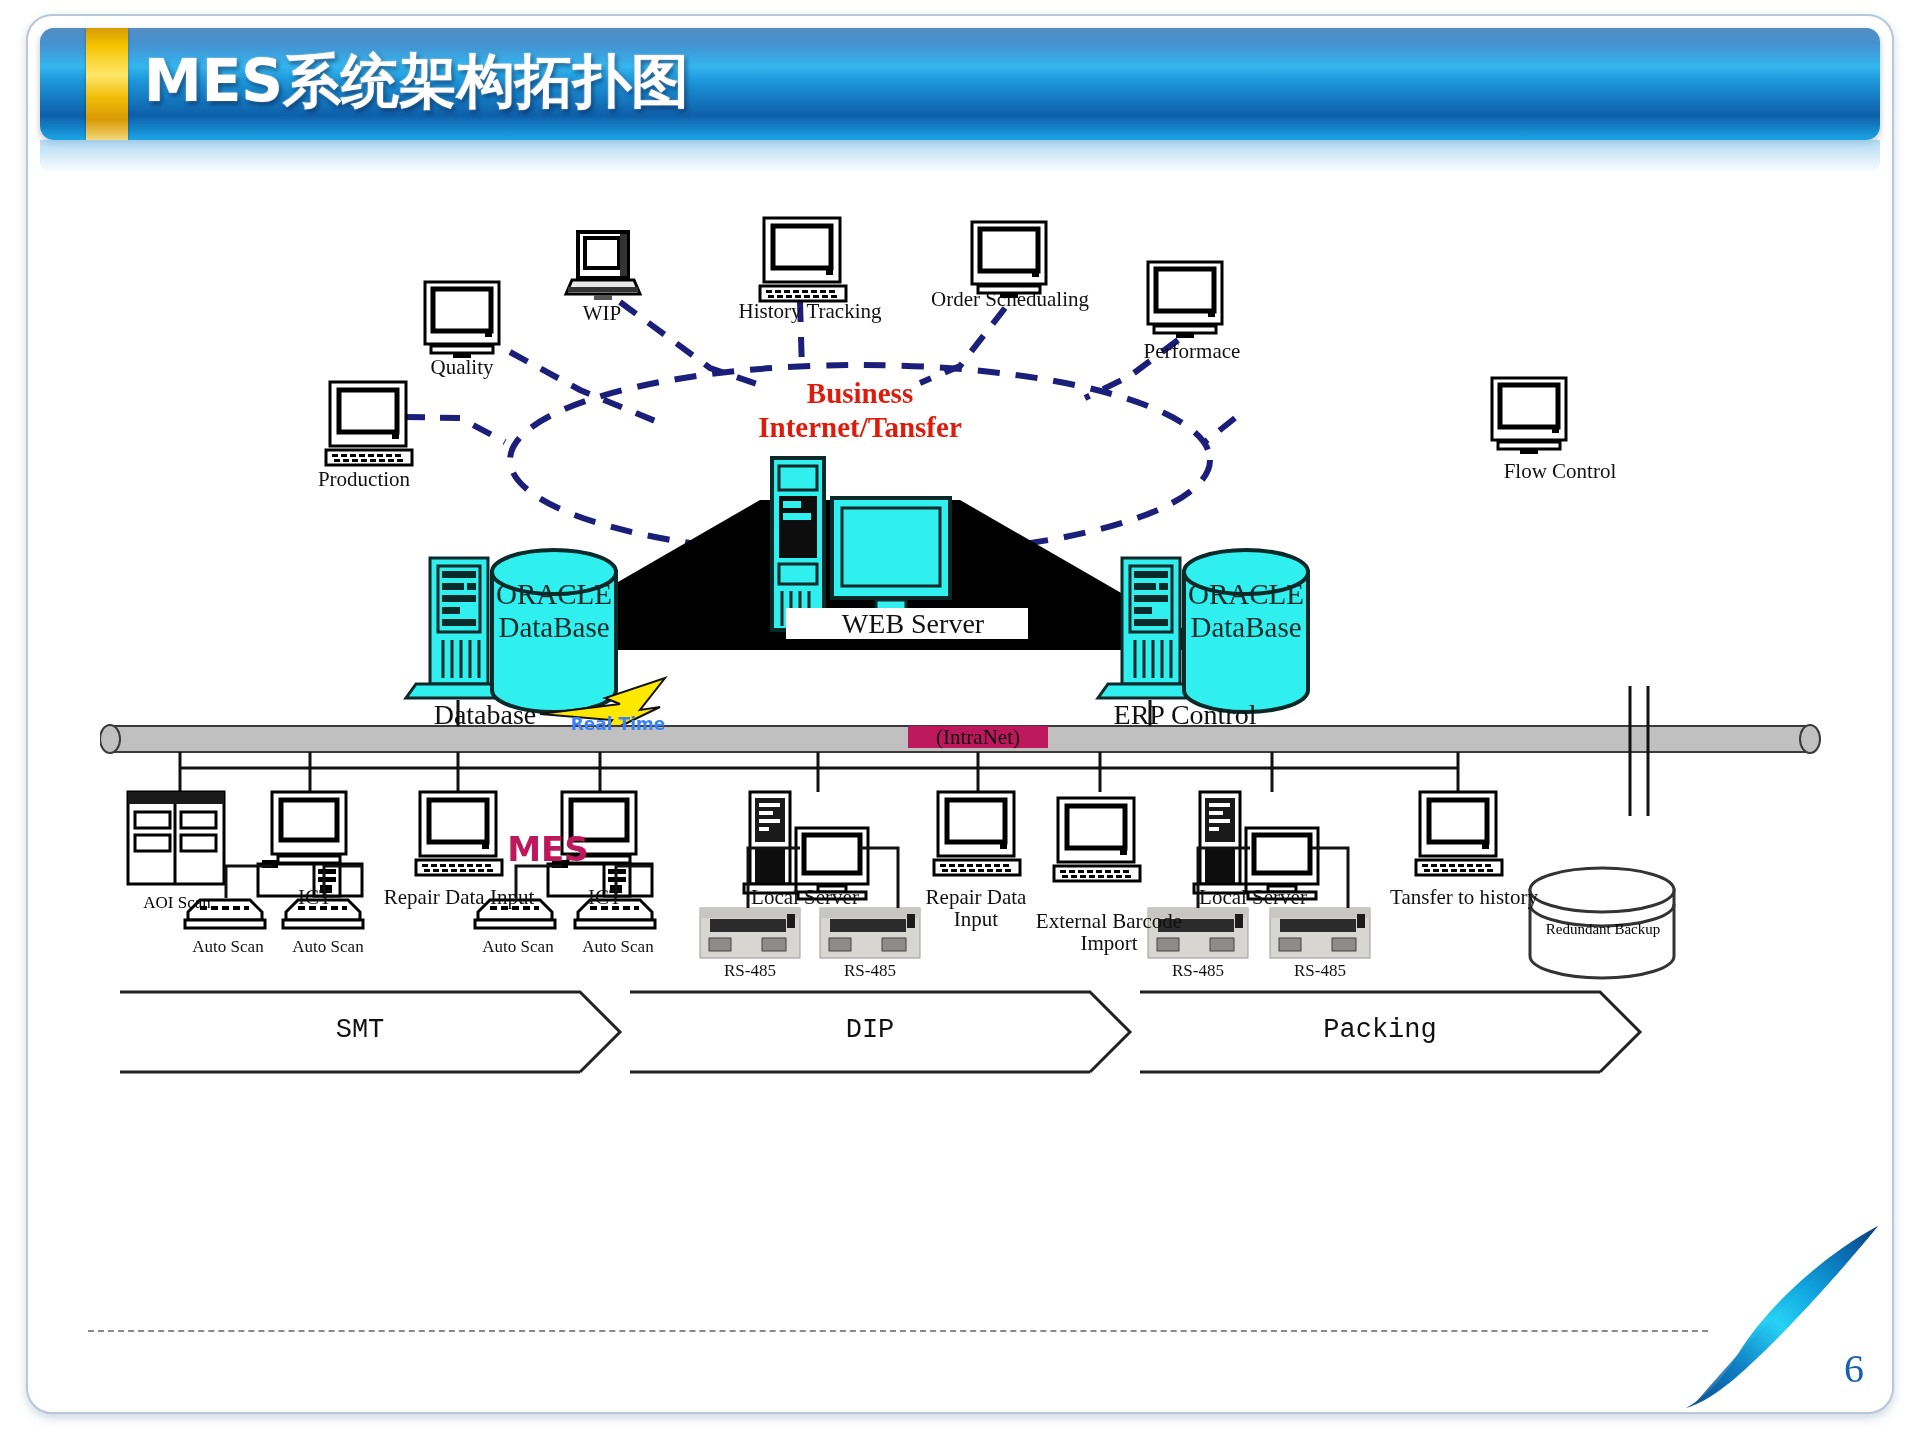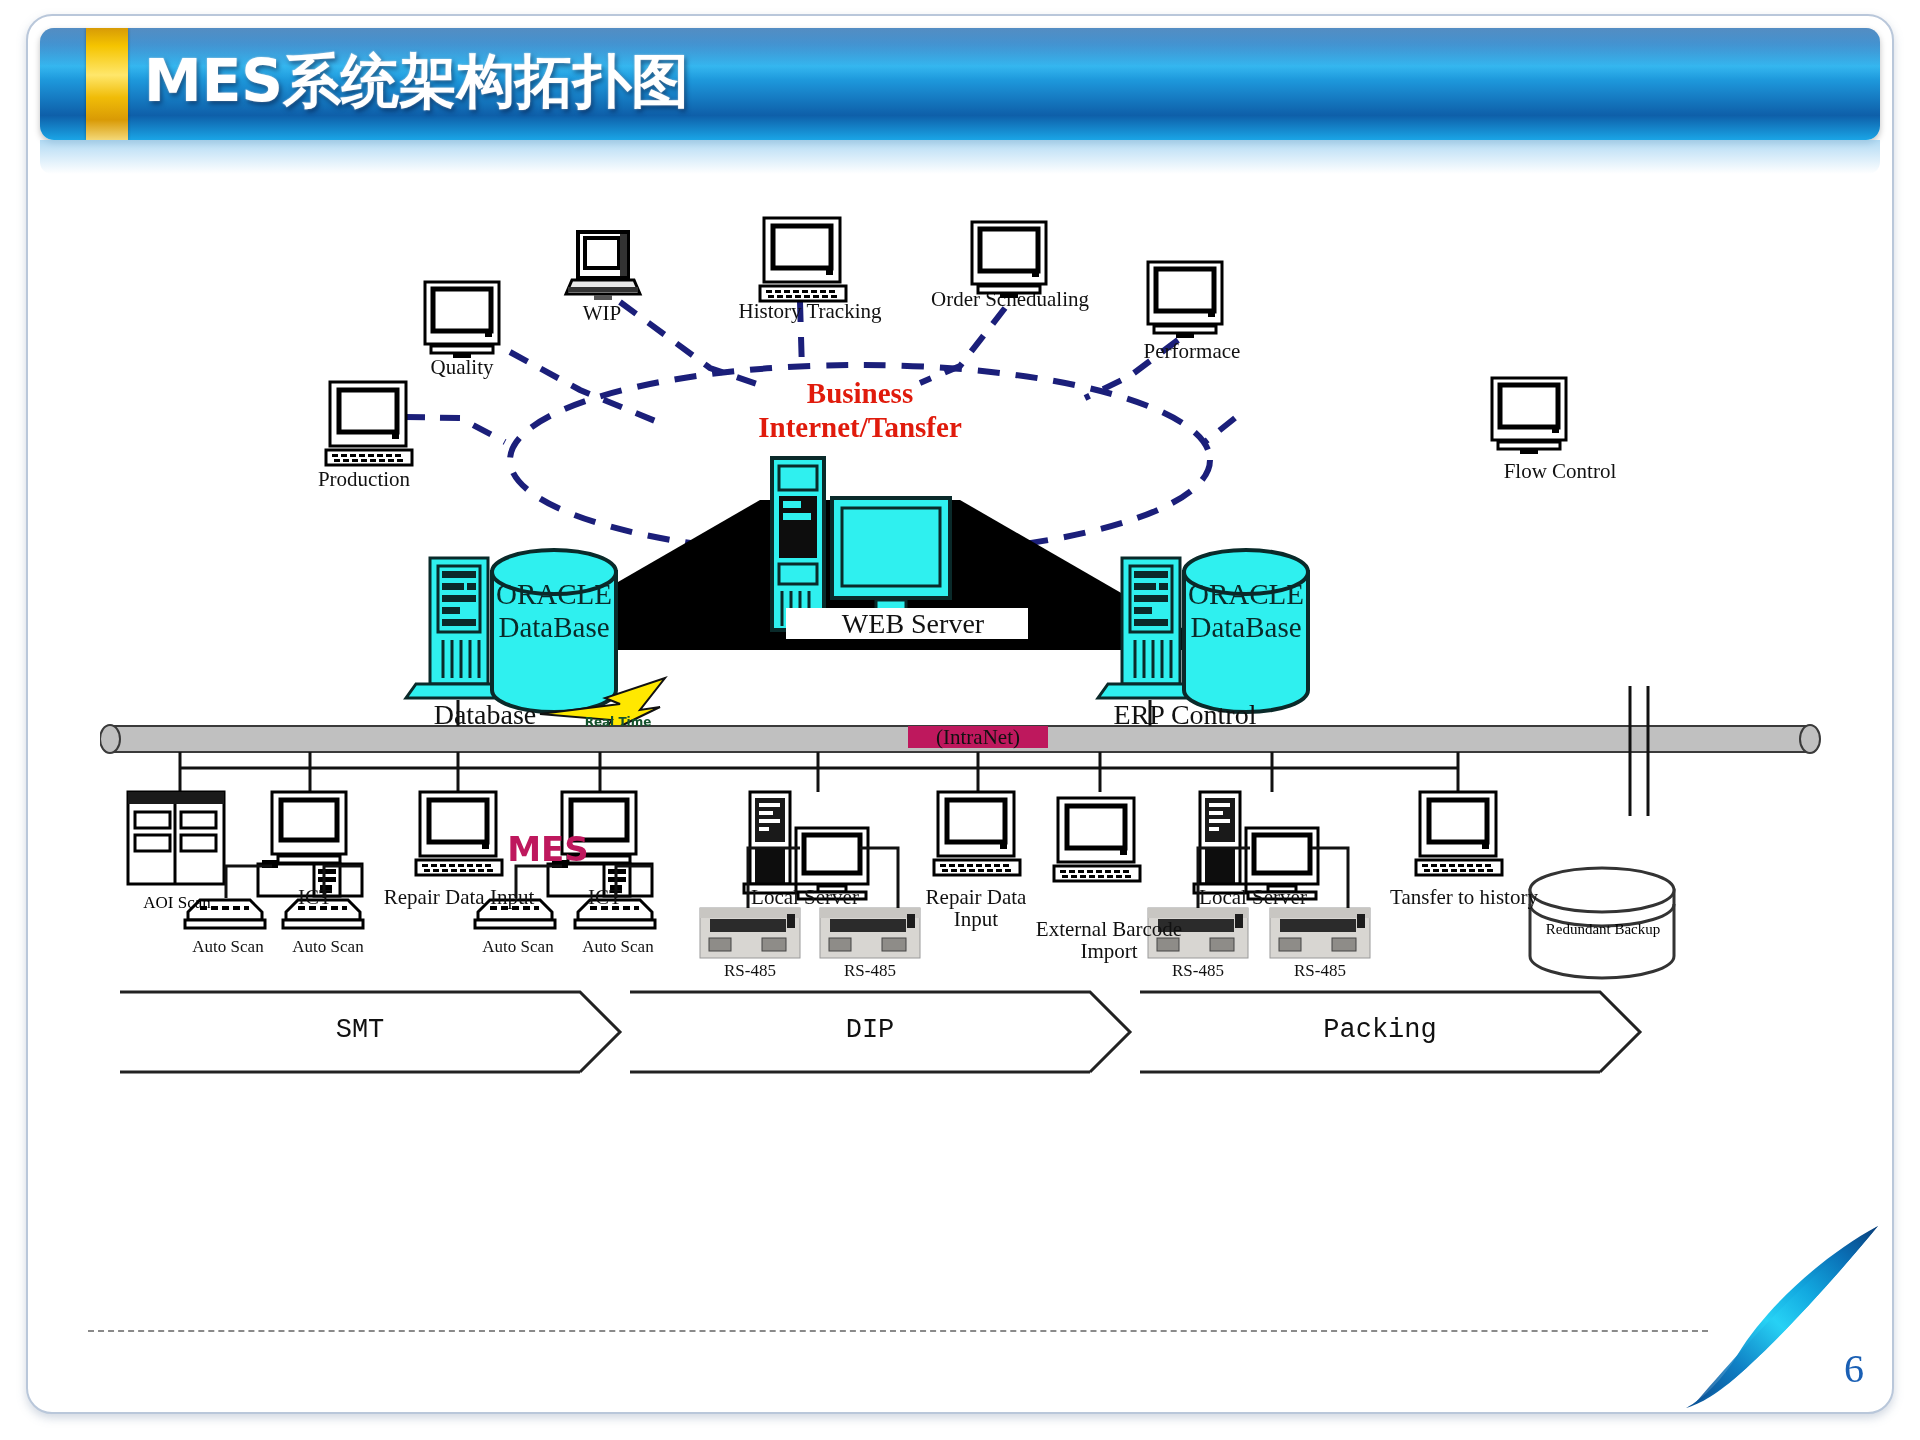--- a/index.html
+++ b/index.html
@@ -36,21 +36,21 @@
   
   .lbl{position:absolute;font-family:"Liberation Serif",serif;color:#111;
        white-space:nowrap;text-align:center;line-height:1.05;}
   .lbl.node{font-size:21px;}
   .lbl.small{font-size:17px;}
   .lbl.tiny{font-size:15px;}
   .lbl.faded{color:#000000;}
   .lbl.big{font-size:28px;}
   .lbl.cloud{font-family:"Liberation Serif",serif;color:#e01b0c;font-weight:bold;
              font-size:29px;line-height:1.18;}
-  .lbl.redtime{color:#14532d;font-weight:bold;font-size:12px;
+  .lbl.redtime{color:#3b82f6;font-weight:bold;font-size:17px;
                font-family:"DejaVu Sans",sans-serif;}
   .lbl.webserver{font-size:28px;background:#fff;padding:1px 8px;}
   .lbl.oracle{font-size:29px;color:#0a2a2a;line-height:1.15;}
   .lbl.mesghost{font-family:"DejaVu Sans",sans-serif;font-weight:bold;font-size:34px;
                 color:#be185d;}
   .lbl.proc{font-size:27px;font-family:Liberation Mono, monospace;}
   .lbl.intranet{font-size:21px;}
 
   
   .rule{position:absolute;left:88px;top:1330px;width:1620px;height:0;
@@ -434,21 +434,21 @@
     <div class="lbl small" style="left:72px;top:758px;width:112px;">Auto Scan</div>
     <div class="lbl small" style="left:172px;top:758px;width:112px;">Auto Scan</div>
     <div class="lbl node" style="left:282px;top:706px;width:154px;white-space:normal;">Repair Data Input</div>
     <div class="lbl node" style="left:460px;top:706px;width:90px;">ICT</div>
     <div class="lbl small" style="left:362px;top:758px;width:112px;">Auto Scan</div>
     <div class="lbl small" style="left:462px;top:758px;width:112px;">Auto Scan</div>
     <div class="lbl node" style="left:620px;top:706px;width:170px;">Local Server</div>
     <div class="lbl small" style="left:598px;top:782px;width:104px;">RS-485</div>
     <div class="lbl small" style="left:718px;top:782px;width:104px;">RS-485</div>
     <div class="lbl node" style="left:802px;top:706px;width:148px;white-space:normal;">Repair Data Input</div>
-    <div class="lbl node" style="left:916px;top:730px;width:186px;white-space:normal;margin-top:8px;">External Barcode Import</div>
+    <div class="lbl node" style="left:916px;top:730px;width:186px;white-space:normal;">External Barcode Import</div>
     <div class="lbl node" style="left:1068px;top:706px;width:170px;">Local Server</div>
     <div class="lbl small" style="left:1046px;top:782px;width:104px;">RS-485</div>
     <div class="lbl small" style="left:1168px;top:782px;width:104px;">RS-485</div>
     <div class="lbl node" style="left:1254px;top:706px;width:220px;">Tansfer to history</div>
     <div class="lbl tiny faded" style="left:1428px;top:742px;width:150px;">Redundant Backup</div>
 
     <div class="lbl proc" style="left:190px;top:836px;width:140px;">SMT</div>
     <div class="lbl proc" style="left:700px;top:836px;width:140px;">DIP</div>
     <div class="lbl proc" style="left:1200px;top:836px;width:160px;">Packing</div>
   </div>

